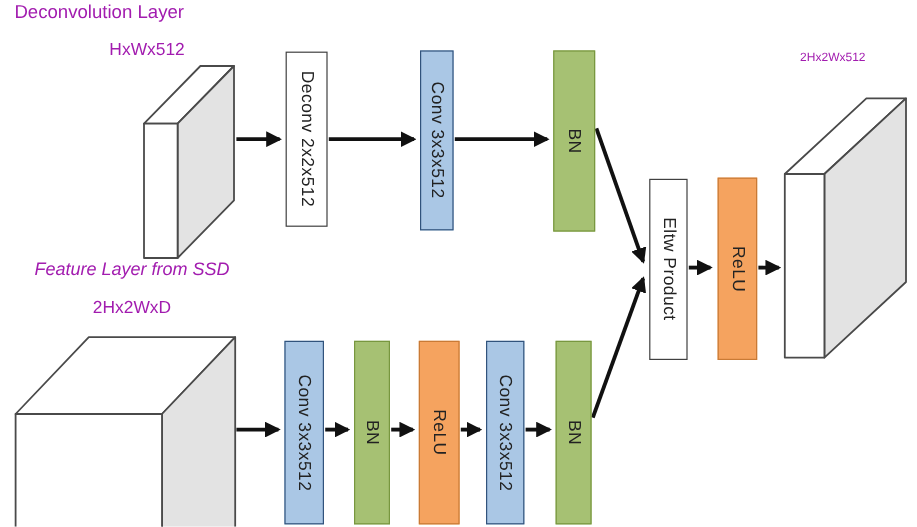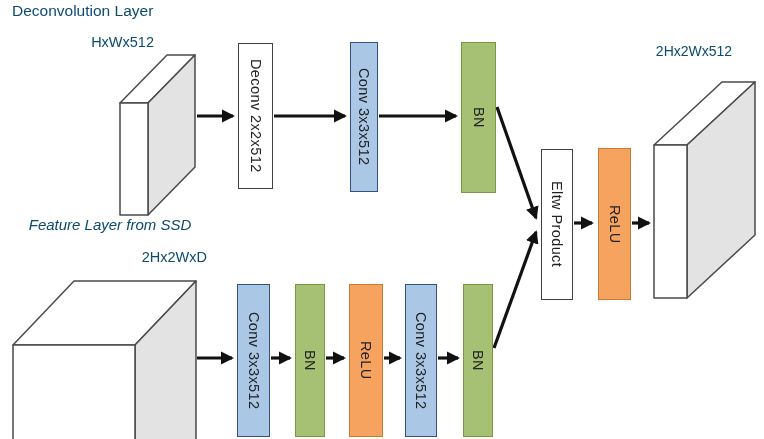--- a/index.html
+++ b/index.html
@@ -8,26 +8,26 @@
     width: 764px;
     height: 439px;
     overflow: hidden;
     background: #ffffff;
     font-family: "Liberation Sans", "DejaVu Sans", sans-serif;
     color: #1c1c1c;
   }
   .layer-svg { position: absolute; left: 0; top: 0; }
 
   
-  .lbl { position: absolute; white-space: nowrap; color: #0c4a6e; }
+  .lbl { position: absolute; white-space: nowrap; color: #a21caf; }
   .lbl-title    { left: 12px;  top: 2px;   font-size: 15.5px; }
   .lbl-hxw      { left: 58px;  top: 34px;  width: 96px;  text-align: right; font-size: 14.5px; }
-  .lbl-out      { left: 641px; top: 43px;  width: 106px; text-align: center; font-size: 14px; }
+  .lbl-out      { left: 641px; top: 43px;  width: 106px; text-align: center; font-size: 10px; }
   .lbl-feat     { left: 13px;  top: 216px; width: 194px; text-align: center; font-size: 15px; font-style: italic; }
-  .lbl-featdim  { left: 13px;  top: 249px; width: 194px; text-align: right; font-size: 14.5px; }
+  .lbl-featdim  { left: 13px;  top: 249px; width: 194px; text-align: center; font-size: 14.5px; }
 
   
   .node {
     position: absolute;
     box-sizing: border-box;
     display: flex;
     align-items: center;
     justify-content: center;
     writing-mode: vertical-rl;
     text-orientation: mixed;

